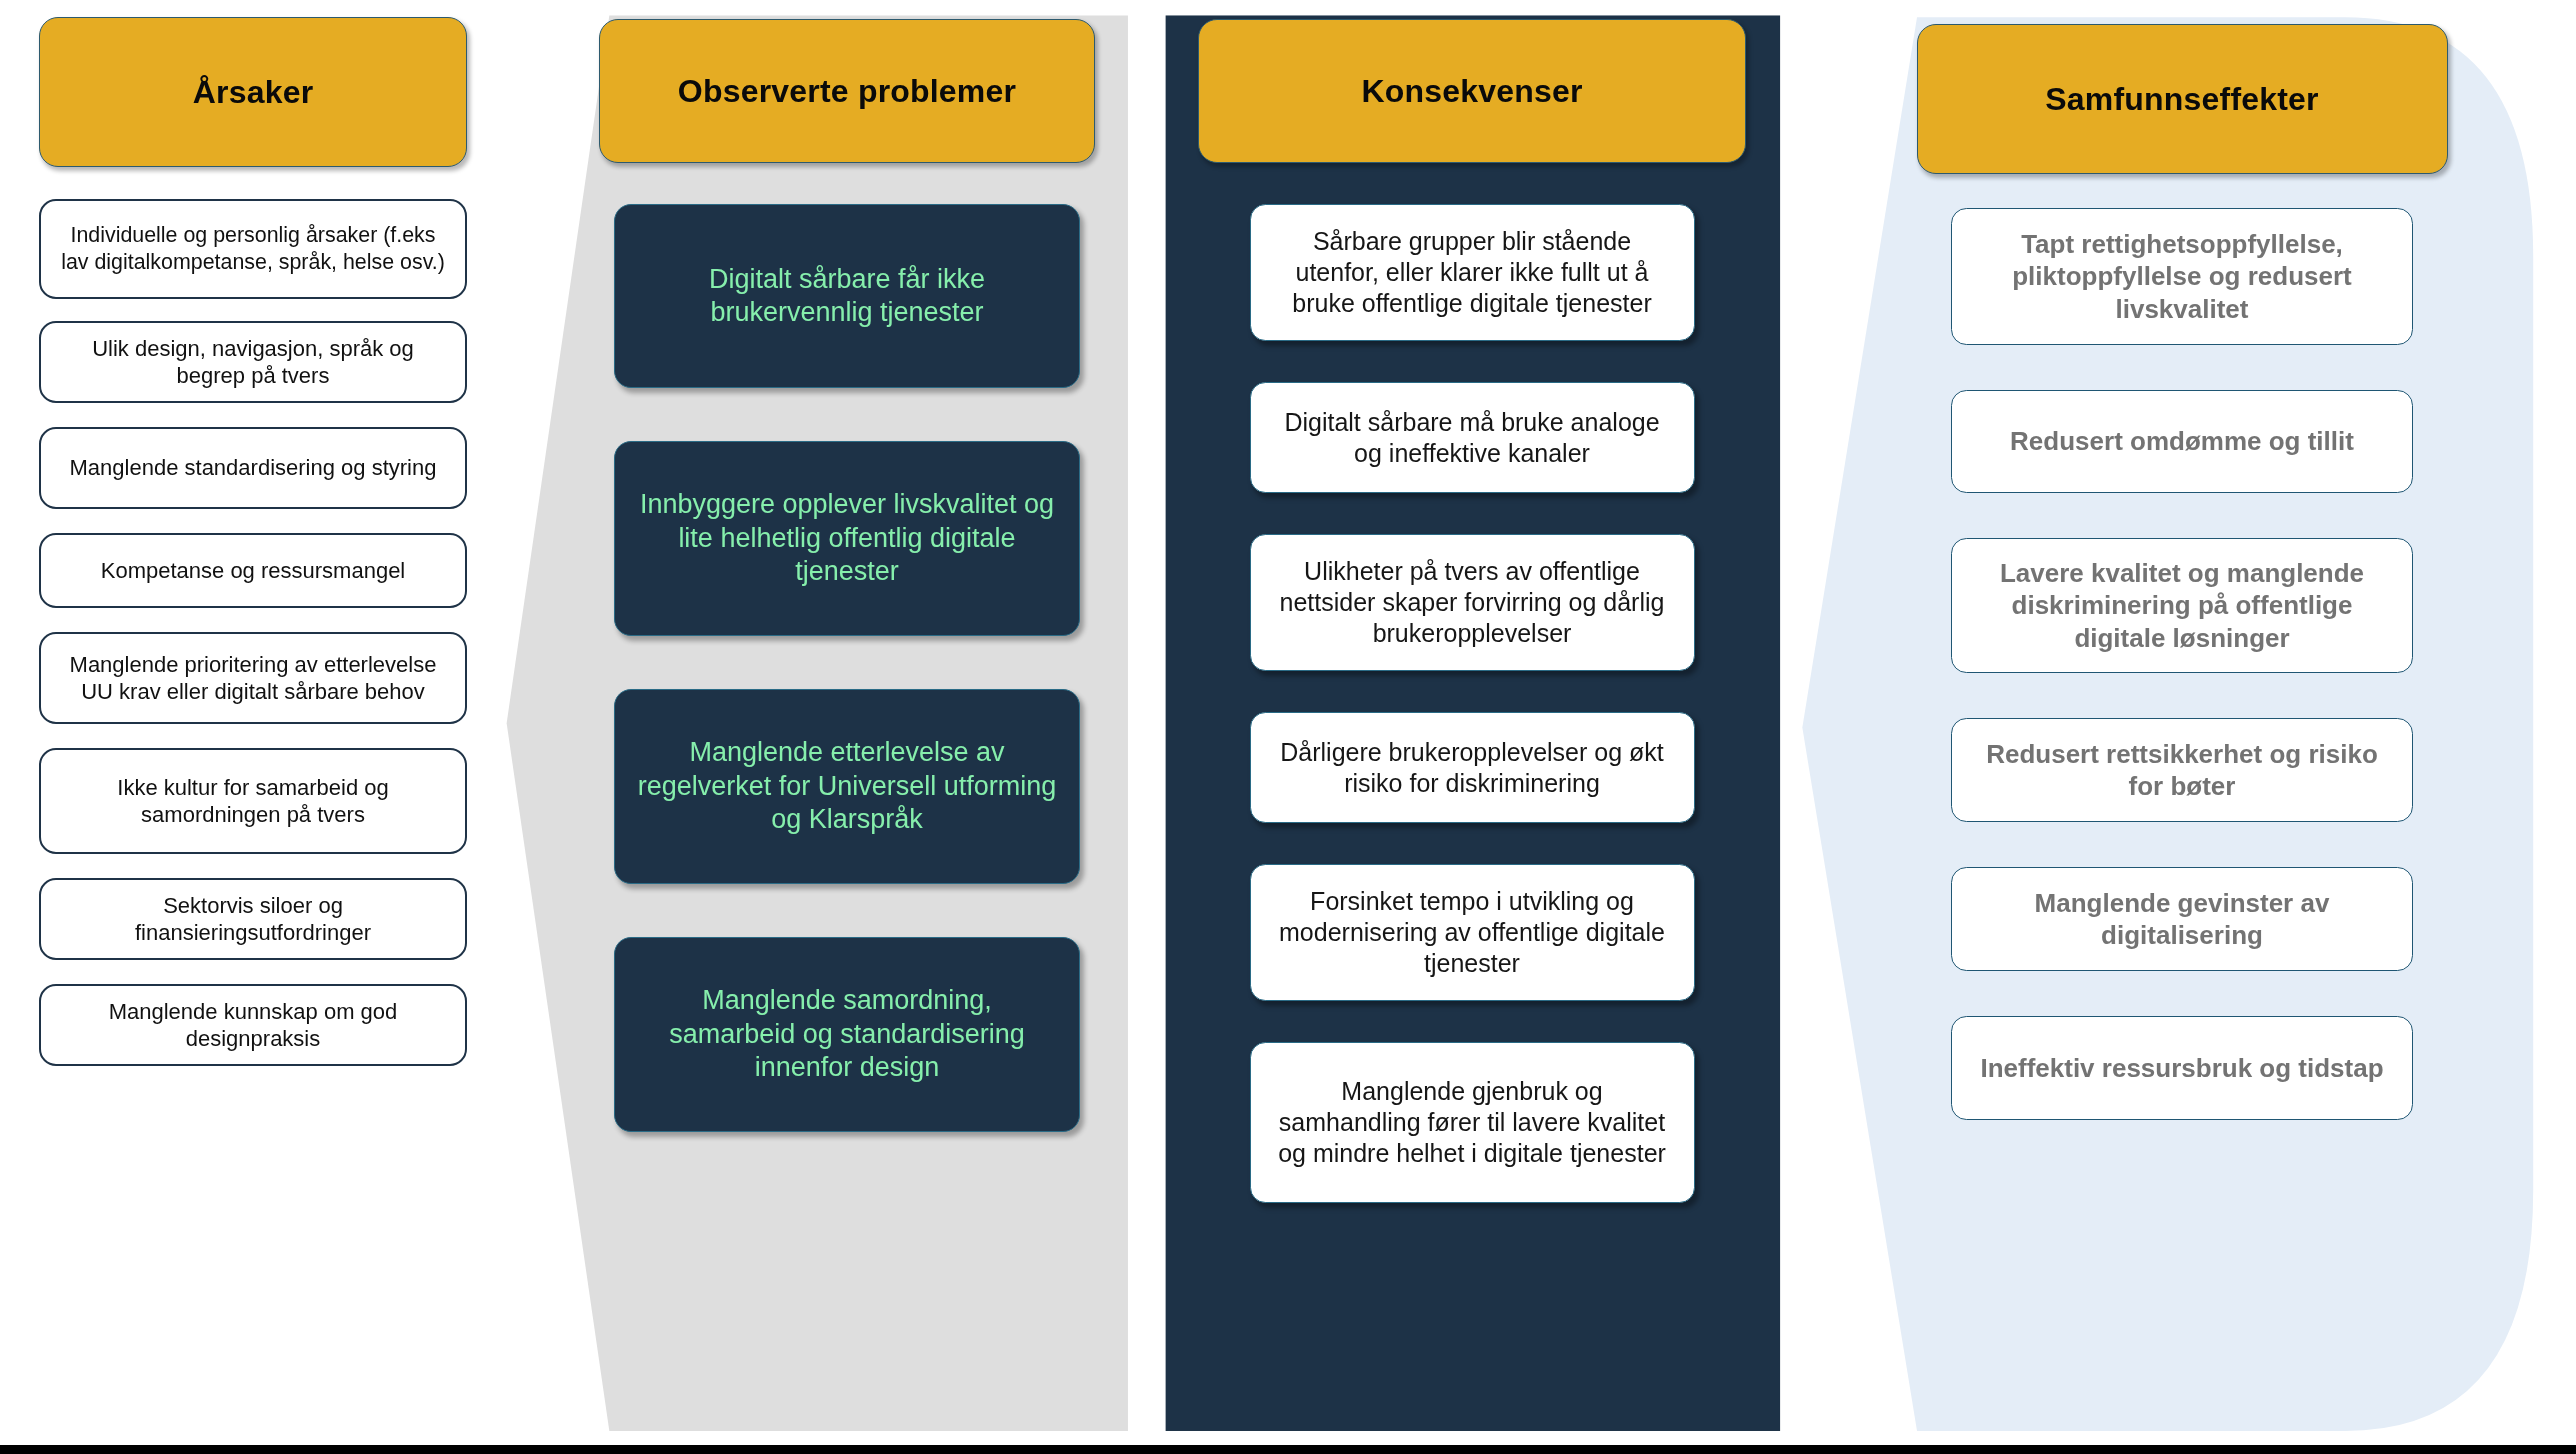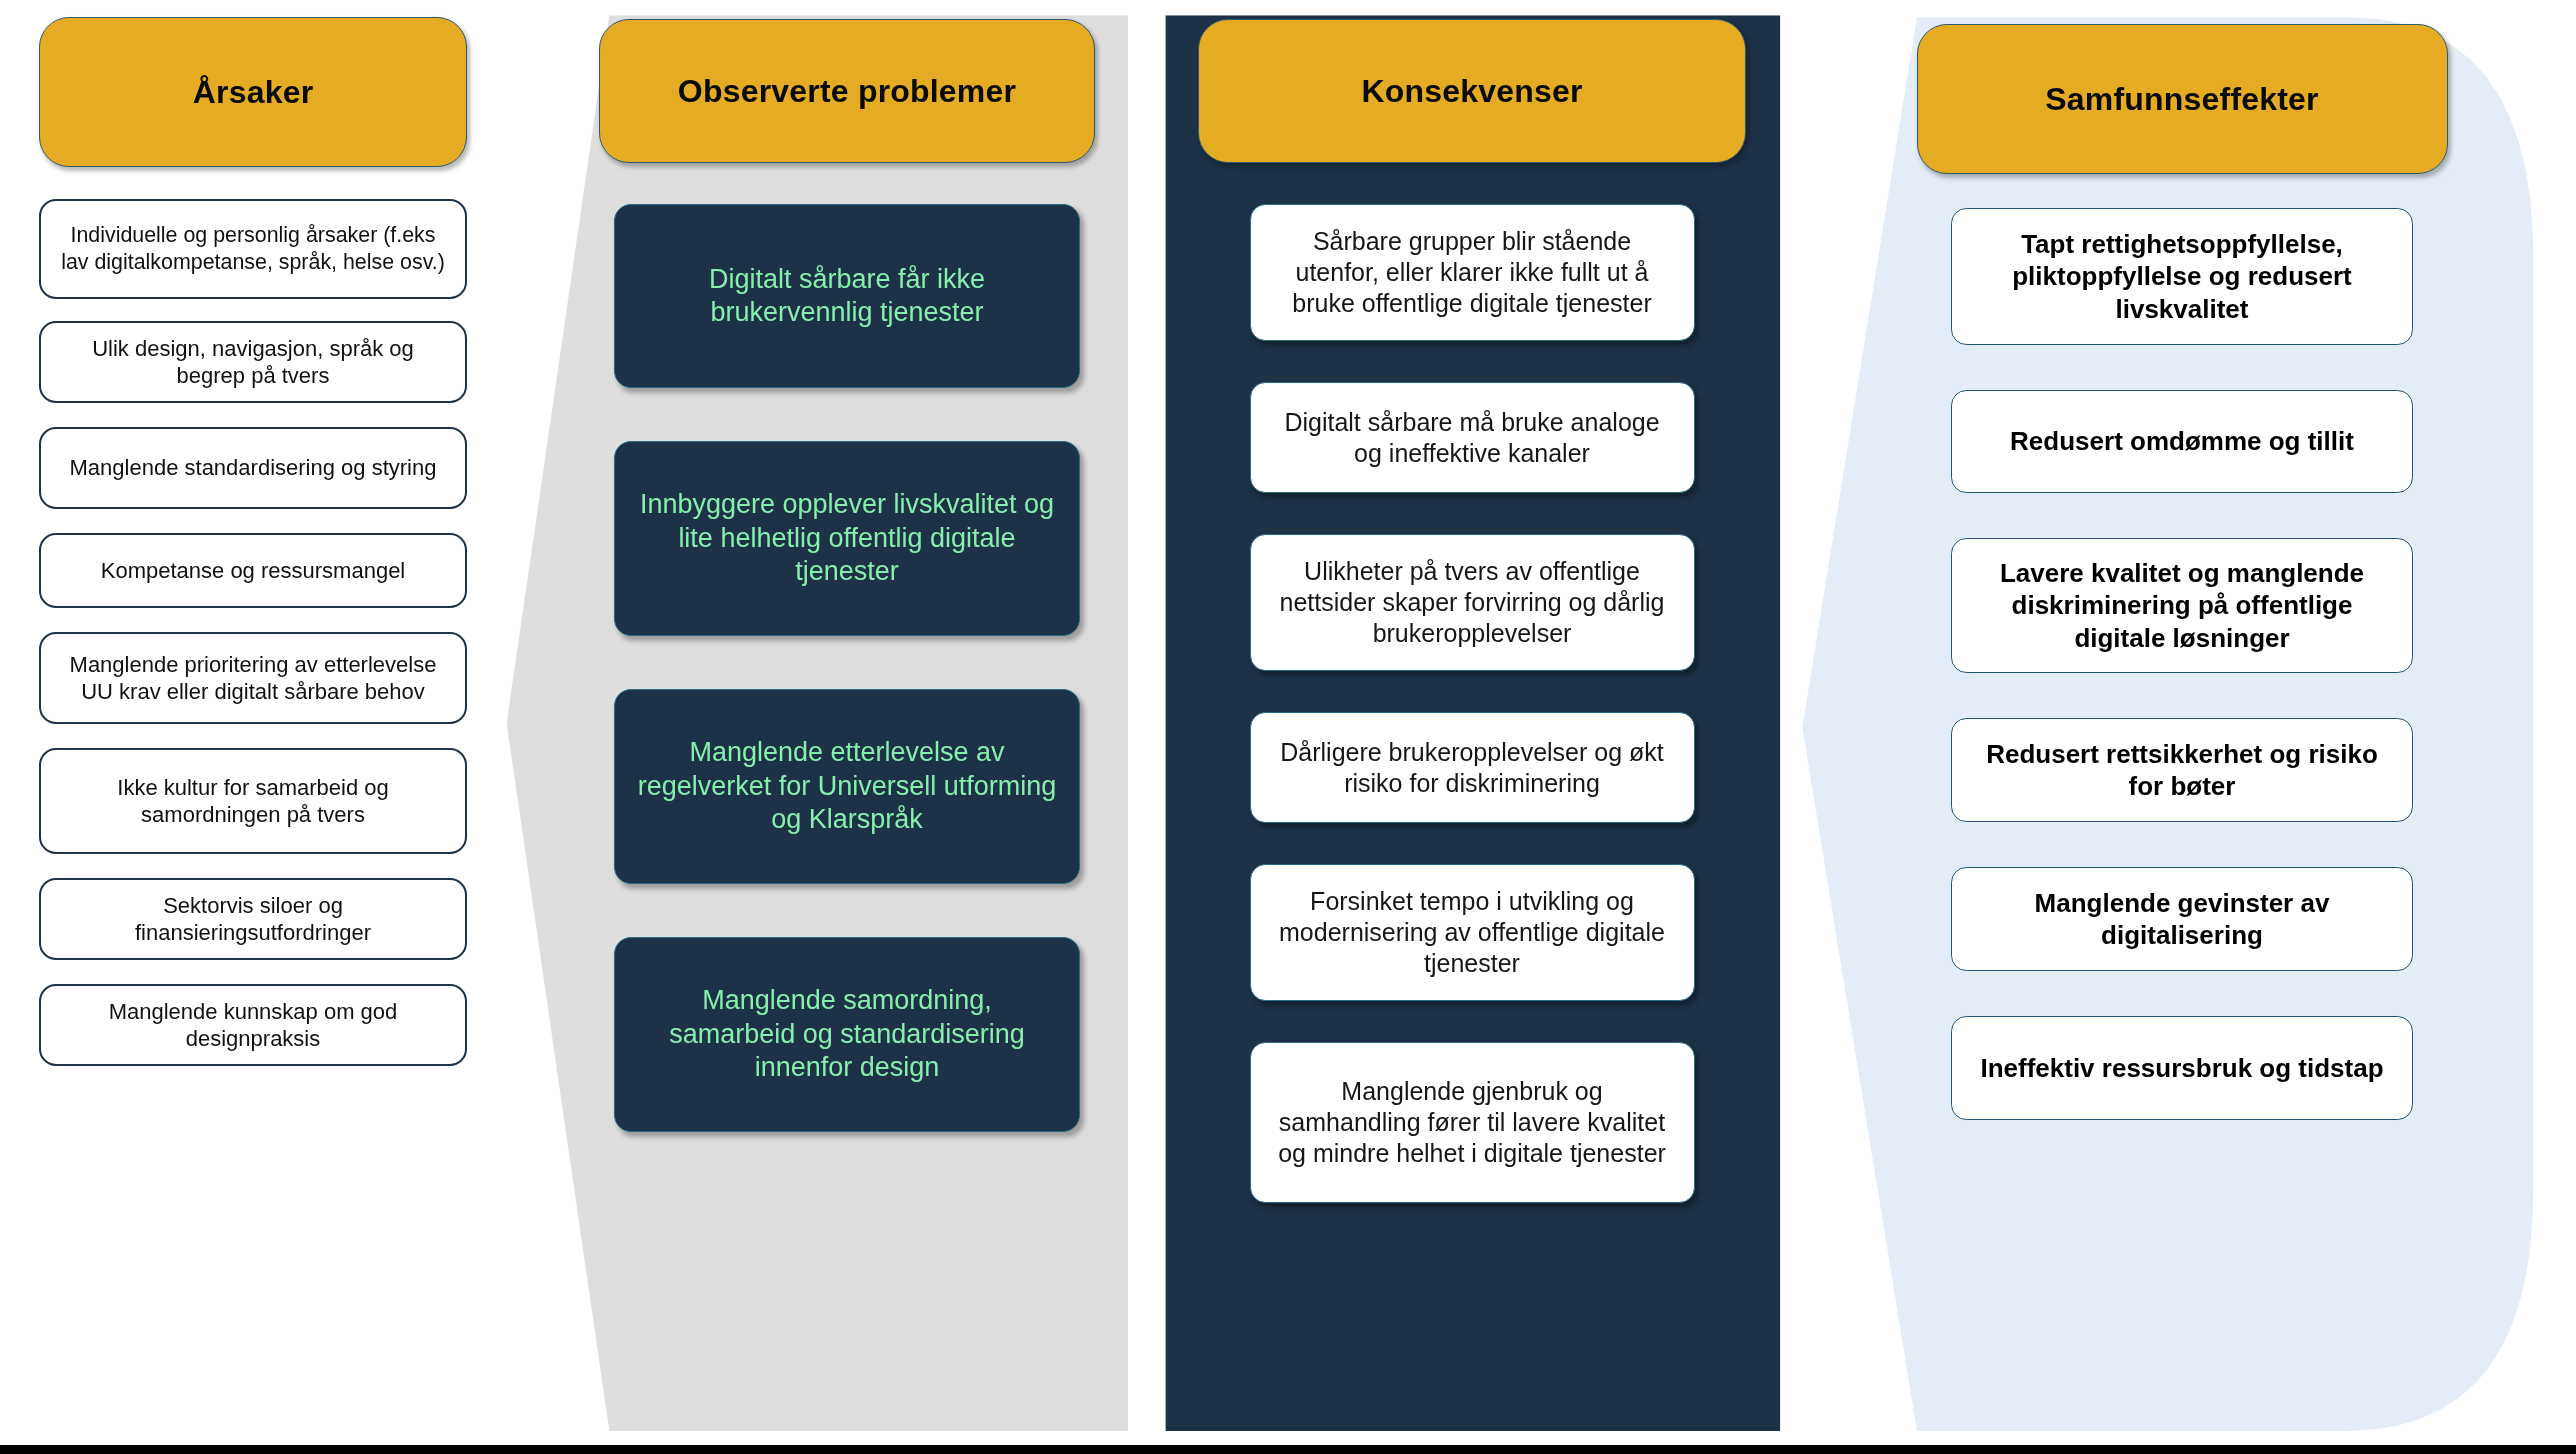--- a/index.html
+++ b/index.html
@@ -46,21 +46,21 @@
   .col-arsaker        { left: 26px;   width: 454px; }
   .col-problemer      { left: 599px;  width: 496px; }
   .col-konsekvenser   { left: 1224px; width: 496px; }
   .col-samfunn        { left: 1934px; width: 496px; }
 
   
   .header-pill {
     box-sizing: border-box;
     background: #e5ac23;
     border: 1.7px solid #2d5a6e;
-    border-radius: 30px;
+    border-radius: 19px;
     color: #0a0a0a;
     font-weight: bold;
     display: flex;
     align-items: center;
     justify-content: center;
     text-align: center;
     box-shadow: 2.6px 3.4px 4.3px rgba(0,0,0,0.28);
     letter-spacing: 0.2px;
   }
   .col-arsaker .header-pill {
@@ -119,21 +119,21 @@
     padding: 6.8px 19px;
     box-shadow: 3.4px 4.3px 5.1px rgba(0,0,0,0.35);
   }
 
   
   .card-bold {
     width: 462px;
     background: #ffffff;
     border: 1.7px solid #1f5673;
     border-radius: 15.4px;
-    color: #000000;
+    color: #737373;
     font-size: 26px;
     font-weight: bold;
     padding: 6.8px 20.5px;
   }
 
   .stack { display: flex; flex-direction: column; align-items: center; }
 
   .baseline {
     position: absolute;
     left: 0;

